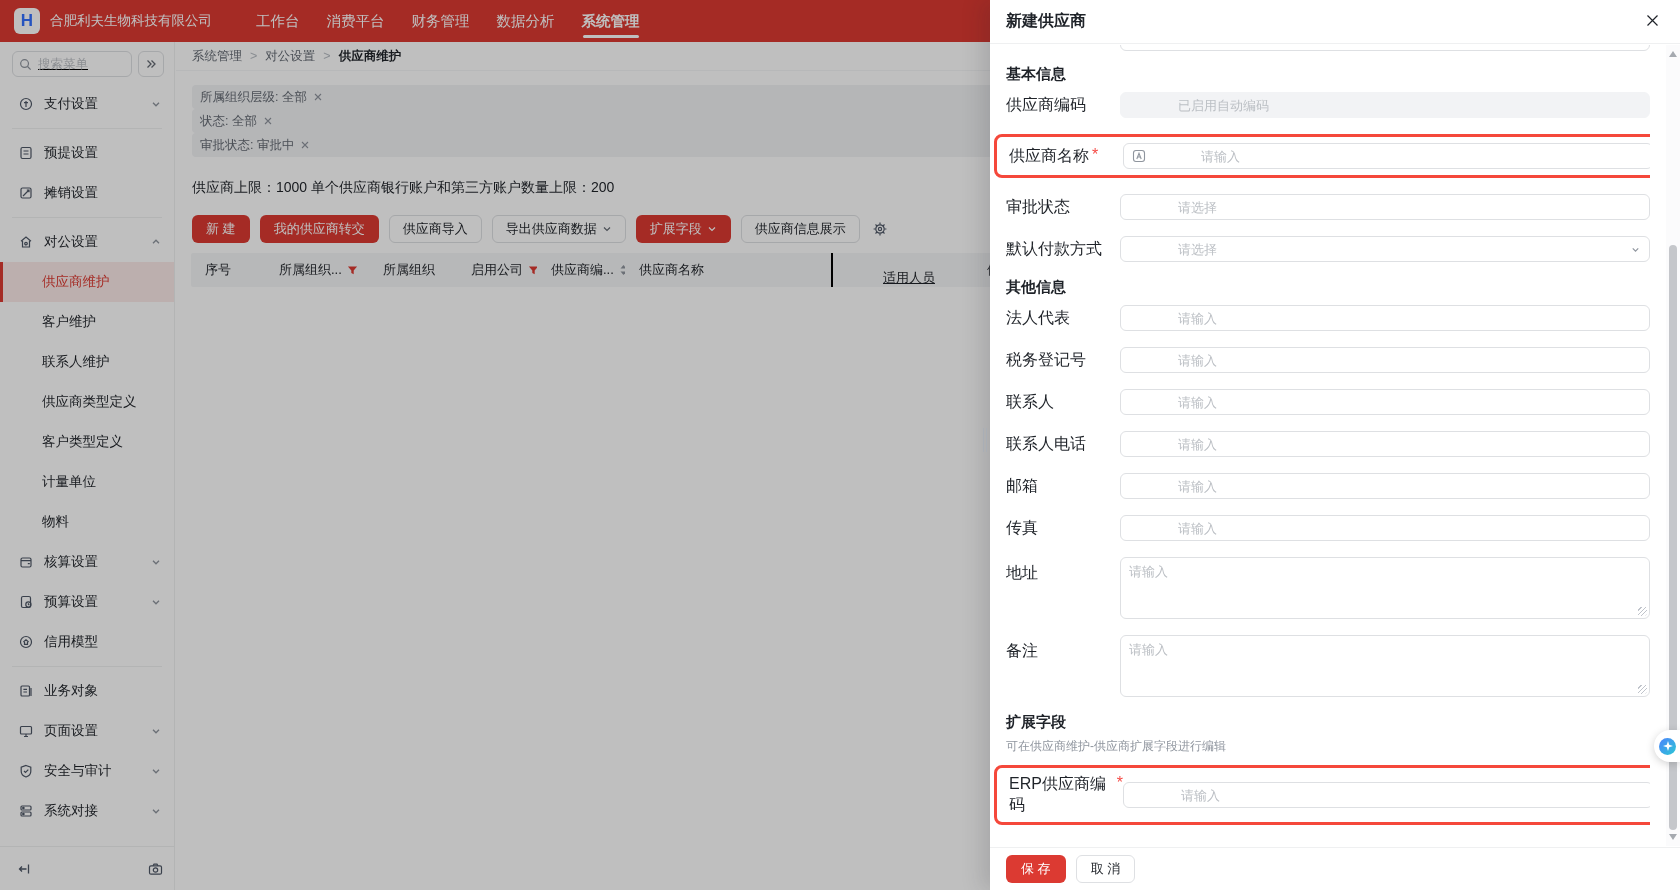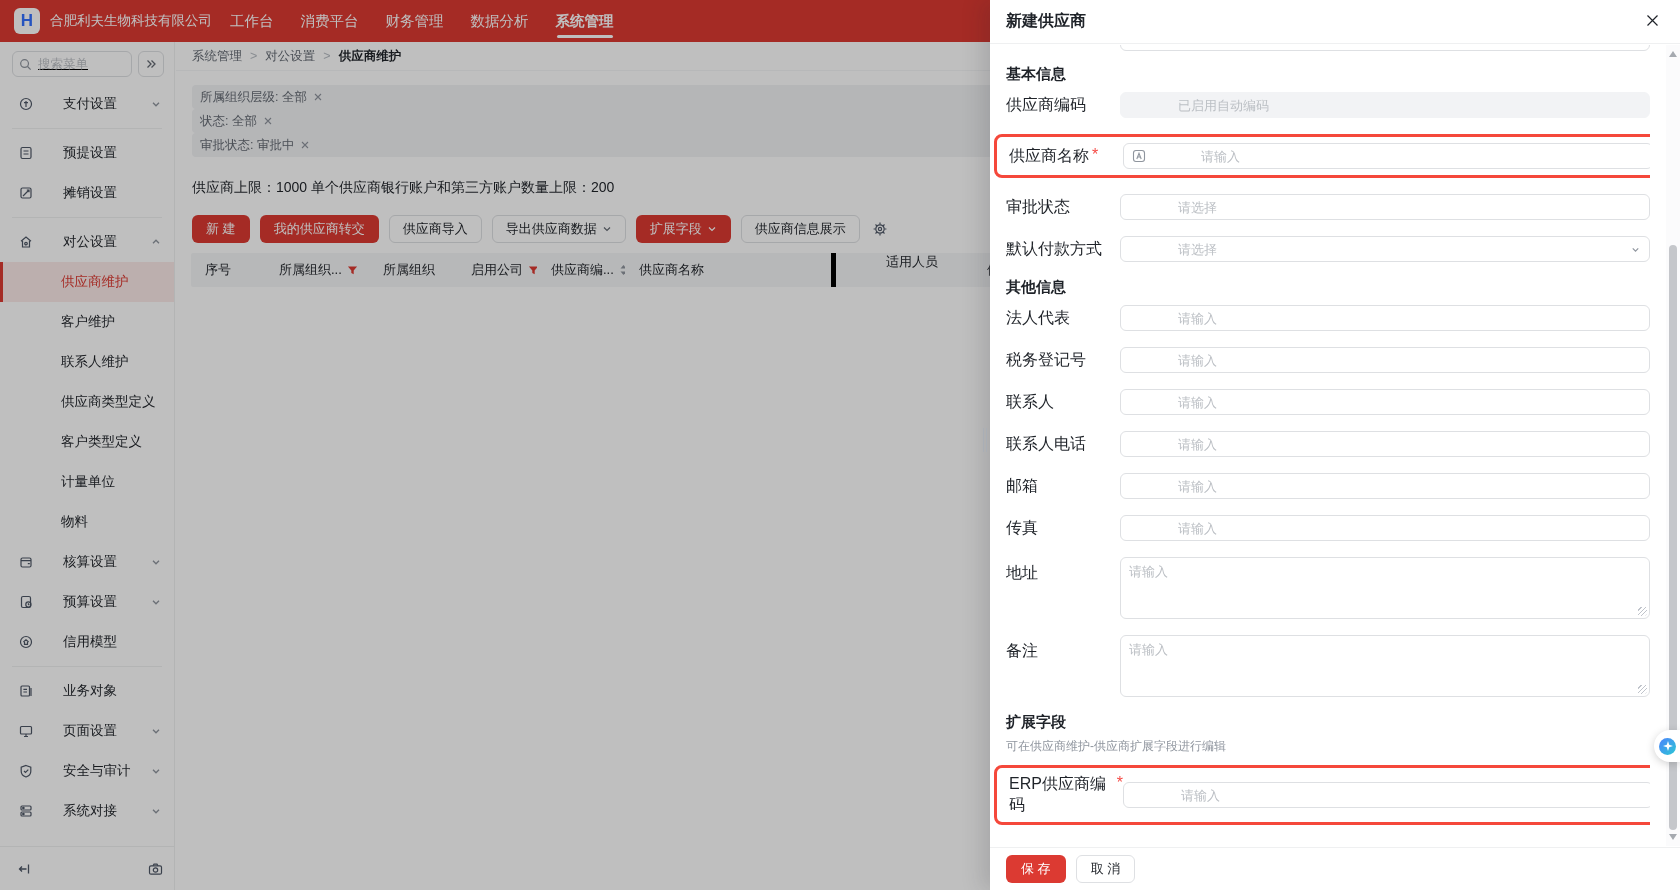--- a/index.html
+++ b/index.html
@@ -7,34 +7,34 @@
     --text:#1F2329; --text2:#646A73; --ph:#BBBFC4; --bd:#DEE0E3; --div:#EFF0F1;
   }
   html,body{margin:0;padding:0;}
   body{width:1680px;height:890px;font-family:"Liberation Sans","DejaVu Sans",sans-serif;overflow:hidden;background:#fff;}
   .app{position:relative;width:1680px;height:890px;overflow:hidden;background:#fff;}
   svg{display:block}
   
   .topbar{position:absolute;top:0;left:0;right:0;height:42px;background:var(--primary);display:flex;align-items:center;padding:0 14px;box-sizing:border-box;z-index:10;}
   .logo{width:26px;height:26px;border-radius:6px;background:#fff;display:flex;align-items:center;justify-content:center;font-weight:bold;font-size:17px;color:var(--logo-blue);cursor:pointer;}
   .company{color:#fff;font-size:13.5px;margin-left:10px;}
-  .topnav{display:flex;align-items:flex-start;margin-left:18px;gap:27px;height:100%;}
+  .topnav{display:flex;align-items:flex-start;margin-left:44px;gap:27px;height:100%;}
   .nav-item{position:relative;color:#fff;font-size:14.5px;height:100%;display:flex;align-items:center;cursor:pointer;}
   .nav-item.active{font-weight:bold;}
   .nav-item.active::after{content:"";position:absolute;left:1px;right:1px;bottom:4px;height:3px;border-radius:2px;background:#fff;}
   
   .sidebar{position:absolute;top:42px;left:0;width:175px;bottom:0;background:#fff;border-right:1px solid var(--div);box-sizing:border-box;z-index:5;text-decoration:underline;}
   .search-row{display:flex;align-items:center;gap:6px;padding:9px 10px 4px 12px;}
   .search-box{flex:1;height:26px;border:1px solid var(--bd);border-radius:6px;display:flex;align-items:center;padding:0 6px;gap:4px;box-sizing:border-box;background:#fff;}
   .search-box input{border:none;outline:none;width:70px;font-size:12.5px;color:var(--text);background:transparent;}
   .search-box input::placeholder{color:var(--ph);}
   .collapse-btn{width:26px;height:26px;border:1px solid var(--bd);border-radius:6px;background:#fff;display:flex;align-items:center;justify-content:center;cursor:pointer;padding:0;}
   .menu{position:absolute;top:42px;left:0;right:0;bottom:44px;overflow:hidden;}
   .menu-item{height:40px;display:flex;align-items:center;padding:0 12px 0 18px;gap:10px;font-size:13.5px;color:var(--text);cursor:pointer;position:relative;box-sizing:border-box;}
-  .menu-item .mi-label{flex:1;white-space:nowrap;margin-left:19px;}
+  .menu-item .mi-label{flex:1;white-space:nowrap;}
   .menu-item.child{padding-left:42px;}
   .menu-item.active{background:#FBEAE9;color:var(--primary);}
   .menu-item.active::before{content:"";position:absolute;left:0;top:0;bottom:0;width:3px;background:var(--primary);}
   .menu-divider{height:1px;background:var(--div);margin:4px 12px;}
   .side-footer{position:absolute;left:0;right:0;bottom:0;height:44px;border-top:1px solid var(--div);display:flex;align-items:center;justify-content:space-between;padding:0 10px 0 16px;box-sizing:border-box;background:#fff;}
   .side-footer .ic{cursor:pointer;}
   
   .content{position:absolute;left:176px;top:42px;right:0;bottom:0;background:#fff;}
   .breadcrumb{height:28px;display:flex;align-items:center;gap:8px;padding:0 16px;font-size:12.5px;color:var(--text2);border-bottom:1px solid #F5F6F7;}
   .crumb-last{color:var(--text);font-weight:bold;}
@@ -42,21 +42,21 @@
   .tags-row{display:flex;gap:0;padding:14px 16px 0;flex-direction:column;}
   .tag{height:24px;background:#F2F3F5;border-radius:4px;display:flex;align-items:center;gap:7px;padding:0 8px;font-size:12.5px;color:var(--text2);cursor:pointer;}
   .summary{margin:22px 16px 0;font-size:14px;color:var(--text);}
   .toolbar{margin:18px 16px 0;display:flex;align-items:center;gap:10px;}
   .btn{height:28px;border-radius:6px;padding:0 13px;font-size:13px;display:flex;align-items:center;gap:5px;cursor:pointer;border:1px solid transparent;box-sizing:border-box;white-space:nowrap;}
   .btn.primary{background:var(--primary);color:#fff;}
   .btn.default{background:#fff;color:var(--text);border-color:var(--bd);}
   .gear-btn{cursor:pointer;margin-left:2px;}
   .table-head{margin:10px 0 0 15px;height:34px;background:#F5F6F7;display:flex;align-items:center;font-size:13px;color:var(--text);border-radius:2px 0 0 2px;}
   .th{display:flex;align-items:center;gap:5px;padding-left:14px;box-sizing:border-box;white-space:nowrap;overflow:hidden;}
-  .th.sep{border-left:5px solid #000000;align-self:stretch;display:flex;align-items:flex-start;}
+  .th.sep{border-left:2px solid #000000;align-self:stretch;display:flex;align-items:flex-end;text-decoration:underline;}
   .table-body{position:relative;height:560px;}
   .empty{position:absolute;left:852px;top:268px;width:150px;text-align:center;}
   .empty-text{margin-top:4px;font-size:13px;color:#8F959E;}
   
   .mask{position:absolute;inset:0;background:rgba(0,0,0,0.25);z-index:40;}
   .drawer{position:absolute;top:0;right:0;width:690px;height:890px;background:#fff;z-index:50;box-shadow:-8px 0 20px rgba(31,35,41,.15);}
   .drawer-header{height:44px;border-bottom:1px solid var(--div);display:flex;align-items:center;padding:0 16px;box-sizing:border-box;}
   .drawer-title{font-size:16px;font-weight:bold;color:var(--text);}
   .drawer-close{position:absolute;top:13px;right:20px;cursor:pointer;}
   .drawer-body{position:absolute;top:45px;left:0;right:30px;bottom:43px;padding-left:16px;overflow:hidden;}

